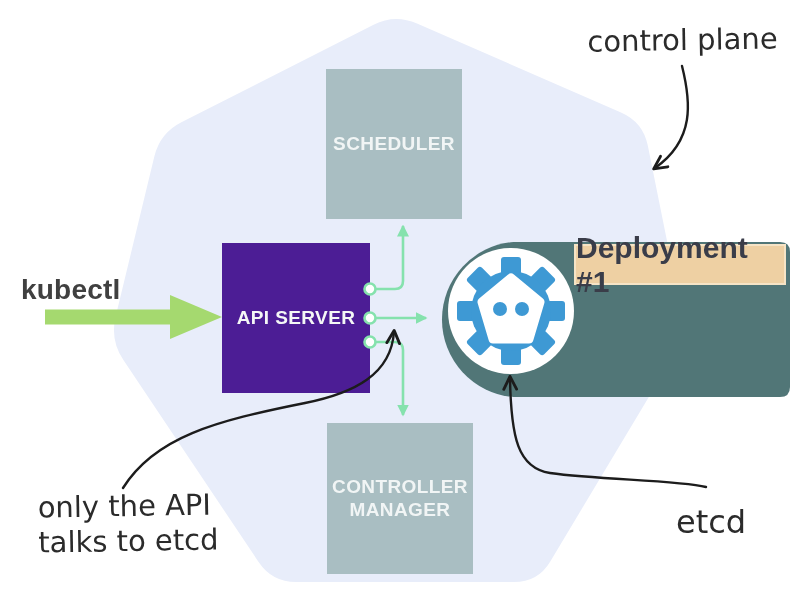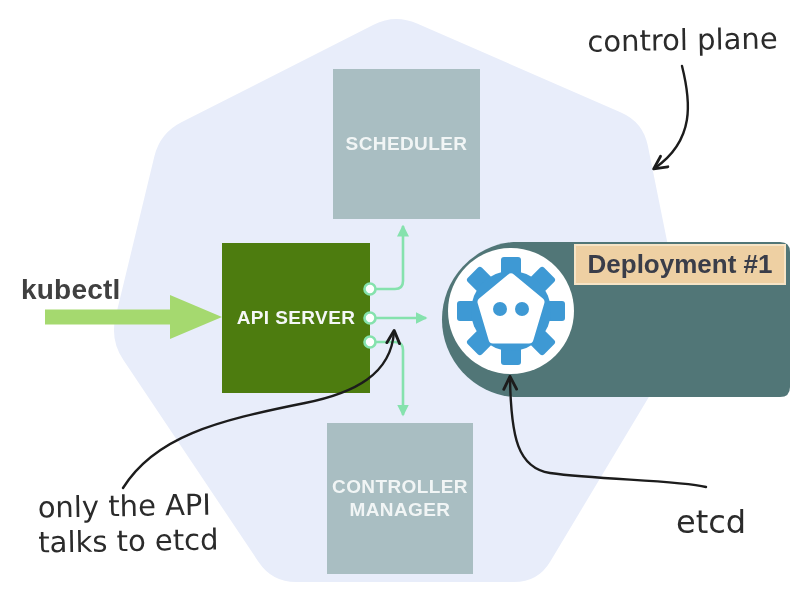--- a/index.html
+++ b/index.html
@@ -4,28 +4,28 @@
 <style>
   html,body{margin:0;padding:0;background:#ffffff;}
   .stage{position:relative;width:800px;height:600px;background:#ffffff;overflow:hidden;
          font-family:"Liberation Sans",sans-serif;}
   svg{position:absolute;left:0;top:0;}
   .layer0{z-index:0;}
   .layer2{z-index:2;}
   .node{position:absolute;display:flex;align-items:center;justify-content:center;
         text-align:center;font-weight:bold;letter-spacing:.4px;white-space:pre-line;}
   .node-light{background:#a9bec2;color:#f1f5f5;font-size:19px;line-height:1.18;}
-  .node-dark{background:#4d7c0f;color:#f4f7f6;font-size:19px;}
-  .scheduler{left:333px;top:69px;width:147px;height:150px;z-index:1;}
+  .node-dark{background:#4c1d95;color:#f4f7f6;font-size:19px;}
+  .scheduler{left:326px;top:69px;width:136px;height:150px;z-index:1;}
   .api{left:222px;top:243px;width:148px;height:150px;z-index:1;}
   .controller{left:327px;top:423px;width:146px;height:151px;z-index:1;}
   .deploy-label{position:absolute;left:574px;top:244px;width:212px;height:41px;z-index:3;
         background:#eed0a3;border:2px solid #f6e4c6;box-sizing:border-box;
         display:flex;align-items:center;justify-content:center;
-        color:#3a3d49;font-weight:bold;font-size:26px;}
+        color:#3a3d49;font-weight:bold;font-size:30px;}
   .kubectl{position:absolute;left:21px;top:274px;z-index:3;color:#404040;
         font-weight:800;font-size:28px;letter-spacing:.2px;}
   .hand{position:absolute;z-index:3;color:#2b2b2b;font-family:"DejaVu Sans",sans-serif;
         white-space:pre-line;}
   .hand-cp{left:570px;top:23px;width:225px;text-align:center;font-size:29px;transform:rotate(-1deg);}
   .hand-only{left:38px;top:489px;font-size:29px;line-height:1.2;transform:rotate(-1deg);}
   .hand-etcd{left:676px;top:484px;font-size:32px;margin-top:19px;}
 </style>
 </head>
 <body>

